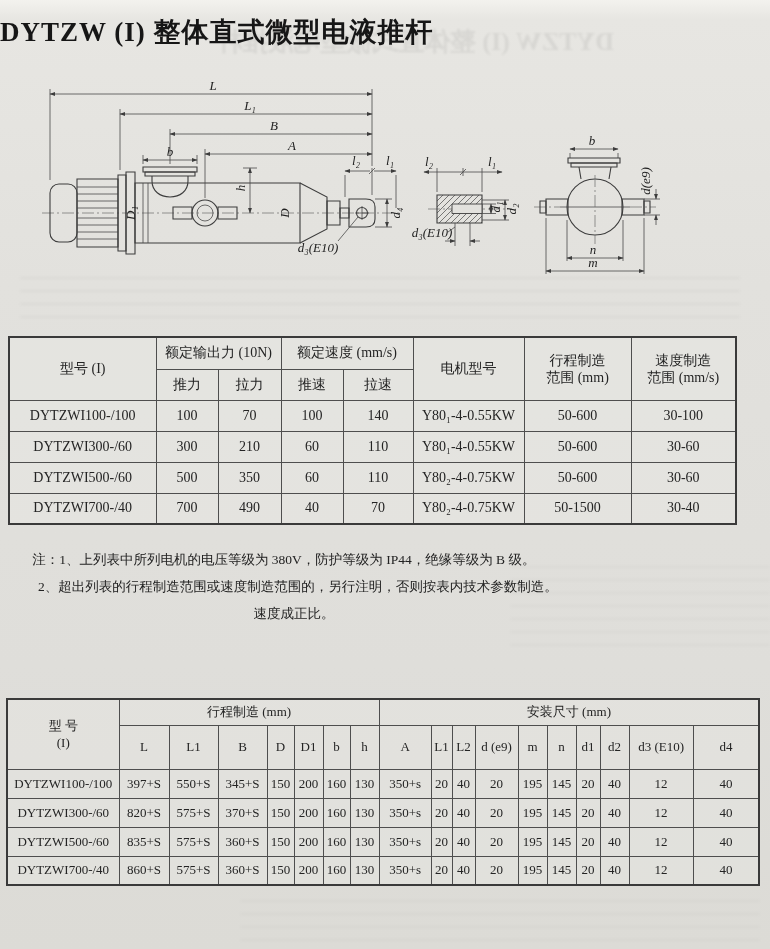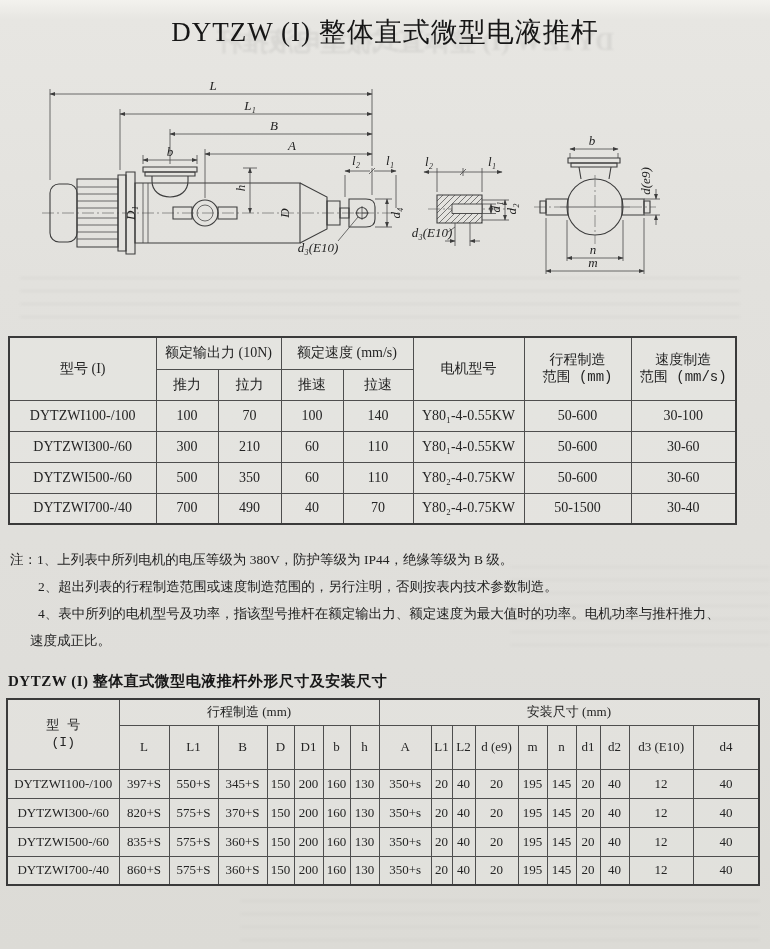--- a/index.html
+++ b/index.html
@@ -3,22 +3,22 @@
 <meta charset="utf-8">
 <style>
   html,body{margin:0;padding:0;}
   #page{
     position:relative;width:770px;height:949px;overflow:hidden;
     background:linear-gradient(180deg,#f3f2ee 0%,#e7e6e2 2%,#e2e1dd 30%,#dfdeda 70%,#dcdbd6 100%);
     font-family:"Liberation Serif","DejaVu Serif",serif;
     color:#1f1f1f;
   }
   .title{
-    position:absolute;top:14px;left:0;width:770px;text-align:center;
-    font-size:27px;font-weight:normal;letter-spacing:1px;color:#161616;
+    position:absolute;top:14px;left:0;width:770px;text-align:left;
+    font-size:27px;font-weight:bold;letter-spacing:1px;color:#161616;
   }
   .ghost-title{
     position:absolute;top:24px;left:30px;width:770px;text-align:center;
     font-size:26px;font-weight:bold;opacity:0.09;filter:blur(1px);
     transform:scaleX(-1);color:#444;pointer-events:none;
   }
   .smudge{position:absolute;pointer-events:none;opacity:.14;filter:blur(1.6px);
     background:repeating-linear-gradient(0deg,rgba(110,110,110,.5) 0 2px,transparent 2px 13px);}
   svg.drawing{position:absolute;top:80px;left:0;}
   svg.drawing *{vector-effect:non-scaling-stroke;}
@@ -30,23 +30,23 @@
   .caption{position:absolute;left:8px;font-size:15px;font-weight:bold;color:#181818;letter-spacing:.5px;}
   table.sheet{position:absolute;border-collapse:collapse;table-layout:fixed;
     border:2px solid #3a3a3a;background:rgba(240,239,235,.25);}
   table.sheet th,table.sheet td{
     border:1px solid #4e4e4e;text-align:center;vertical-align:middle;
     font-weight:normal;padding:0 1px;overflow:hidden;white-space:nowrap;color:#242424;}
   #t1{top:336px;left:8px;width:727px;font-size:14px;}
   #t1 tr.h1{height:32px;} #t1 tr.h2{height:31px;} #t1 tr.r{height:31px;}
   #t2{top:698px;left:6px;width:752px;font-size:13px;}
   #t2 tr.h1{height:26px;} #t2 tr.h2{height:44px;} #t2 tr.r{height:29px;}
-  .two-line span{display:block;line-height:17px;font-family:Liberation Mono, monospace;}
+  .two-line span{display:block;line-height:17px;}
   .notes{position:absolute;top:546px;left:10px;font-size:13.5px;line-height:27px;color:#222;}
-  .note-line{white-space:nowrap;}
+  .note-line{white-space:nowrap;text-align:center;}
   .note-line.indent{padding-left:28px;}
   .note-line.cont{padding-left:20px;}
   .footnote{position:absolute;top:948px;left:10px;font-size:13.5px;color:#222;}
 </style>
 </head>
 <body>
 
 <div id="page">
 
   <div class="ghost-title">DYTZW (I) 整体直式微型电液推杆</div>
@@ -239,25 +239,23 @@
       <td>Y80₂-4-0.75KW</td>
       <td>50-1500</td>
       <td>30-40</td>
     </tr>
   </tbody>
     </table>
 
   <div class="notes">
     <div class="note-line"><span>注：</span><span>1、上列表中所列电机的电压等级为 380V，防护等级为 IP44，绝缘等级为 B 级。</span></div>
     <div class="note-line indent">2、超出列表的行程制造范围或速度制造范围的，另行注明，否则按表内技术参数制造。</div>
-    <div class="note-line indent">4、表中所列的电机型号及功率，指该型号推杆在额定输出力、额定速度为最大值时的功率。电机功率与推杆推力、</div>
     <div class="note-line cont">速度成正比。</div>
   </div>
 
-  <div class="caption" style="top:672px;">DYTZW (I) 整体直式微型电液推杆外形尺寸及安装尺寸</div>
   <table class="sheet" id="t2">
     <colgroup>
       <col style="width:112px">
         <col style="width:50px">
         <col style="width:49px">
         <col style="width:49px">
       <col style="width:27px">
         <col style="width:29px">
         <col style="width:27px">
         <col style="width:29px">

